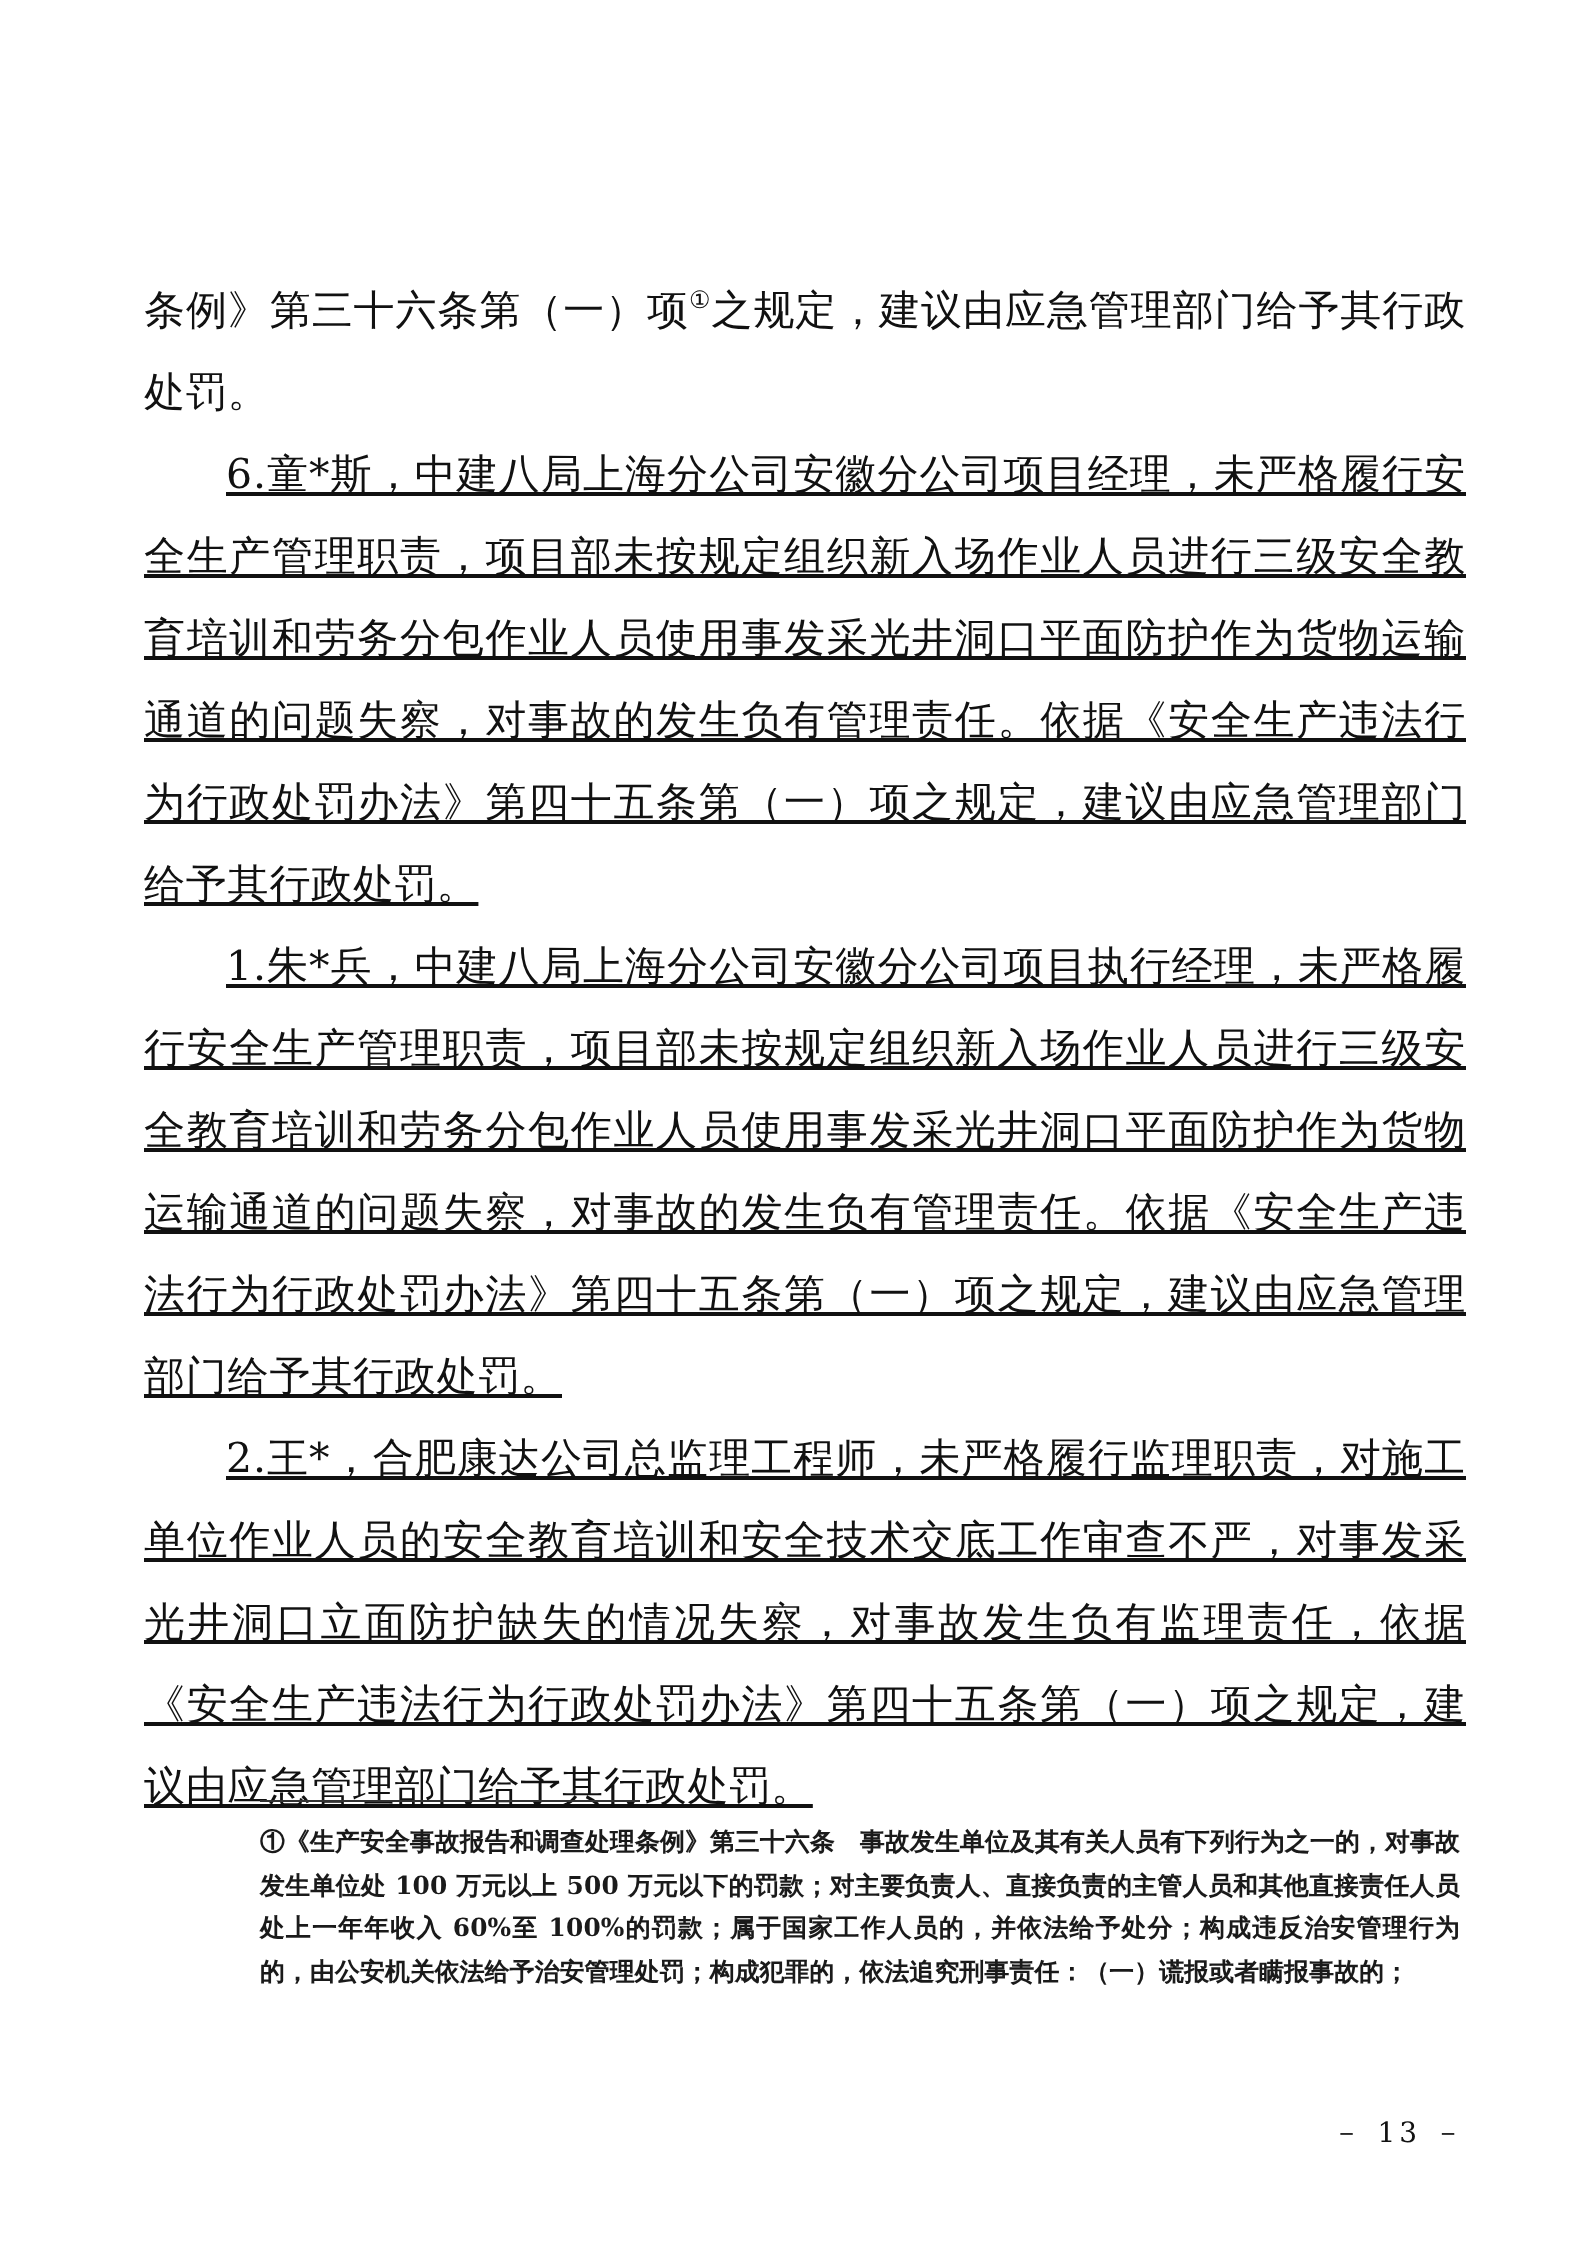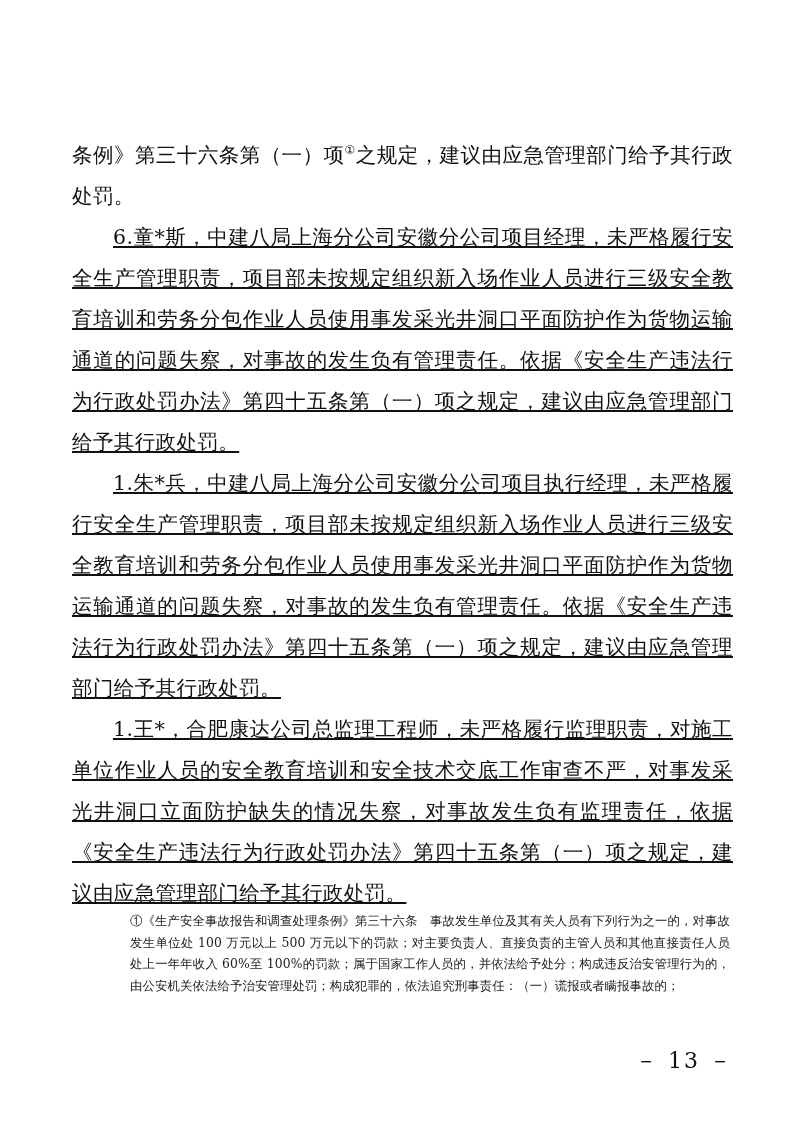--- a/index.html
+++ b/index.html
@@ -60,44 +60,45 @@
   .footnote-text {
     font-size: 12.4px;
     line-height: 21.5px;
     text-align: justify;
     text-justify: inter-ideograph;
     color: #1a1a1a;
     letter-spacing: 0.1px;
   }
   .footnote-text p {
     margin: 0;
+    font-weight: bold;
   }
   .page-number {
     position: absolute;
     right: 92px;
     bottom: 46px;
-    font-size: 22px;
+    font-size: 14px;
     letter-spacing: 2px;
     color: #111;
   }
 </style>
 </head>
 <body>
 
 <div class="page">
 
   <div class="body-text">
 
     <p><span>条例》第三十六条第（一）项</span><span class="sup">①</span><span>之规定，建议由应急管理部门给予其行政处罚。</span></p>
 
     <p class="indent">6.童*斯，中建八局上海分公司安徽分公司项目经理，未严格履行安全生产管理职责，项目部未按规定组织新入场作业人员进行三级安全教育培训和劳务分包作业人员使用事发采光井洞口平面防护作为货物运输通道的问题失察，对事故的发生负有管理责任。依据《安全生产违法行为行政处罚办法》第四十五条第（一）项之规定，建议由应急管理部门给予其行政处罚。</p>
 
     <p class="indent">1.朱*兵，中建八局上海分公司安徽分公司项目执行经理，未严格履行安全生产管理职责，项目部未按规定组织新入场作业人员进行三级安全教育培训和劳务分包作业人员使用事发采光井洞口平面防护作为货物运输通道的问题失察，对事故的发生负有管理责任。依据《安全生产违法行为行政处罚办法》第四十五条第（一）项之规定，建议由应急管理部门给予其行政处罚。</p>
 
-    <p class="indent">1.王*，合肥康达公司总监理工程师，未严格履行监理职责，对施工单位作业人员的安全教育培训和安全技术交底工作审查不严，对事发采光井洞口立面防护缺失的情况失察，对事故发生负有监理责任，依据《安全生产违法行为行政处罚办法》第四十五条第（一）项之规定，建议由应急管理部门给予其行政处罚。</p>
+    <p class="indent">2.王*，合肥康达公司总监理工程师，未严格履行监理职责，对施工单位作业人员的安全教育培训和安全技术交底工作审查不严，对事发采光井洞口立面防护缺失的情况失察，对事故发生负有监理责任，依据《安全生产违法行为行政处罚办法》第四十五条第（一）项之规定，建议由应急管理部门给予其行政处罚。</p>
 
   </div>
 
   <div class="footnote-area">
     <div class="footnote-rule"></div>
     <div class="footnote-text">
       <p><span>①</span><span>《生产安全事故报告和调查处理条例》第三十六条　事故发生单位及其有关人员有下列行为之一的，对事故发生单位处 100 万元以上 500 万元以下的罚款；对主要负责人、直接负责的主管人员和其他直接责任人员处上一年年收入 60%至 100%的罚款；属于国家工作人员的，并依法给予处分；构成违反治安管理行为的，由公安机关依法给予治安管理处罚；构成犯罪的，依法追究刑事责任：（一）谎报或者瞒报事故的；</span></p>
     </div>
   </div>
 

